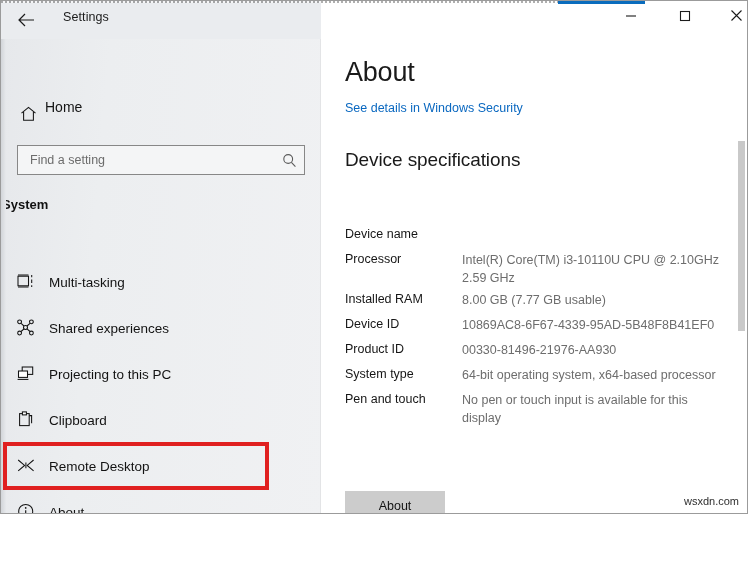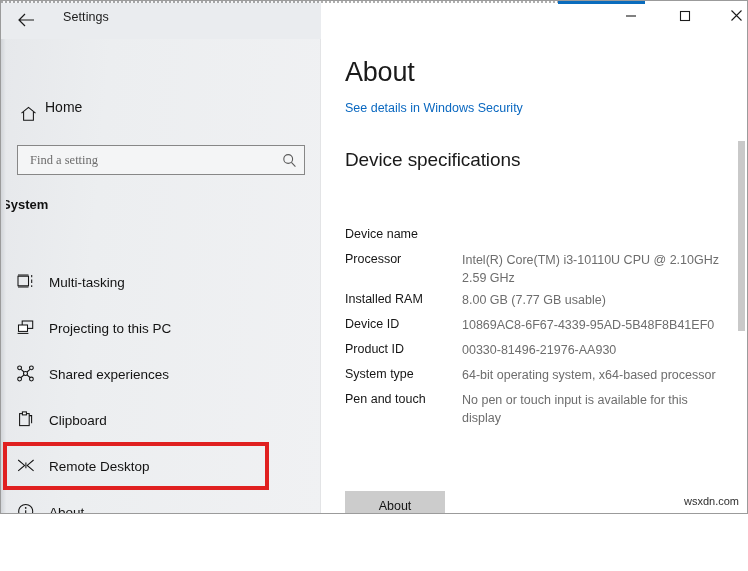--- a/index.html
+++ b/index.html
@@ -46,21 +46,21 @@
 
   .home-row{position:absolute;left:10px;top:60px;width:300px;height:30px;
             display:flex;cursor:default;}
   .home-icon{width:34px;display:flex;align-items:center;justify-content:center;}
   .home-label{font-size:14px;color:#151515;}
 
   .searchbox{position:absolute;left:16px;top:106px;width:288px;height:30px;
              box-sizing:border-box;border:1px solid #878787;background:#f4f5f6;
              display:flex;align-items:center;}
   .searchbox input{border:0;outline:0;background:transparent;flex:1;
-                   font-family:Liberation Serif, serif;font-size:12.5px;color:#555;padding:0 0 0 12px;}
+                   font-family:Liberation Sans, sans-serif;font-size:12.5px;color:#555;padding:0 0 0 12px;}
   .searchbox input::placeholder{color:#6c6c6c;opacity:1;}
   .search-icon{width:30px;display:flex;align-items:center;justify-content:center;}
 
   .group-title{position:absolute;left:1px;top:158px;font-size:13px;
                font-weight:bold;color:#111;}
 
   .nav{position:absolute;left:0;top:205px;width:320px;}
   .nav-item{position:relative;height:46px;display:flex;align-items:flex-end;
             padding-left:16px;cursor:default;box-sizing:border-box;}
   .nav-icon{width:32px;flex:0 0 32px;display:flex;align-items:center;
@@ -182,45 +182,45 @@
             <path d="M1 2 H11.5 M1 14 H11.5" stroke="#131313" stroke-width="1.05"></path>
             <path d="M14.7 2 V4.3 M14.7 6.6 V10 M14.7 12.2 V14" stroke="#131313" stroke-width="1.05"></path>
           </svg>
         </span>
         <span class="nav-label">Multi-tasking</span>
       </div>
 
       <div class="nav-item">
         <span class="nav-icon">
           <svg width="18" height="17" viewBox="0 0 18 17">
-            <rect x="5.2" y="2" width="10.5" height="7.4" fill="none" stroke="#131313" stroke-width="1.05"></rect>
-            <rect x="1.5" y="6" width="9" height="6.4" fill="#fff" stroke="#131313" stroke-width="1.05"></rect>
-            <path d="M0.6 14.4 H11.4" stroke="#131313" stroke-width="1.05"></path>
-          </svg>
-        </span>
-        <span class="nav-label">Projecting to this PC</span>
-      </div>
-
-      <div class="nav-item">
-        <span class="nav-icon">
-          <svg width="18" height="17" viewBox="0 0 18 17">
             <circle cx="2.6" cy="2.8" r="1.9" fill="none" stroke="#131313" stroke-width="1.05"></circle>
             <circle cx="14.4" cy="2.8" r="1.9" fill="none" stroke="#131313" stroke-width="1.05"></circle>
             <circle cx="2.6" cy="14" r="1.9" fill="none" stroke="#131313" stroke-width="1.05"></circle>
             <circle cx="14.4" cy="14" r="1.9" fill="none" stroke="#131313" stroke-width="1.05"></circle>
             <circle cx="8.5" cy="8.4" r="2" fill="none" stroke="#131313" stroke-width="1.05"></circle>
             <path d="M4.1 4.3 L7 7 M13 4.3 L10 7 M4.1 12.5 L7 9.8 M13 12.5 L10 9.8" stroke="#131313" stroke-width="1.05"></path>
           </svg>
         </span>
         <span class="nav-label">Shared experiences</span>
       </div>
 
       <div class="nav-item">
         <span class="nav-icon">
           <svg width="18" height="17" viewBox="0 0 18 17">
+            <rect x="5.2" y="2" width="10.5" height="7.4" fill="none" stroke="#131313" stroke-width="1.05"></rect>
+            <rect x="1.5" y="6" width="9" height="6.4" fill="#fff" stroke="#131313" stroke-width="1.05"></rect>
+            <path d="M0.6 14.4 H11.4" stroke="#131313" stroke-width="1.05"></path>
+          </svg>
+        </span>
+        <span class="nav-label">Projecting to this PC</span>
+      </div>
+
+      <div class="nav-item">
+        <span class="nav-icon">
+          <svg width="18" height="17" viewBox="0 0 18 17">
             <rect x="2.6" y="2.6" width="9.6" height="12" fill="none" stroke="#131313" stroke-width="1.05"></rect>
             <rect x="5.4" y="0.9" width="4" height="3" fill="#fff" stroke="#131313" stroke-width="1.05"></rect>
             <path d="M12.2 4.6 H14.6 V12.2" fill="none" stroke="#131313" stroke-width="1.05"></path>
           </svg>
         </span>
         <span class="nav-label">Clipboard</span>
       </div>
 
       <div class="nav-item">
         <span class="nav-icon">

